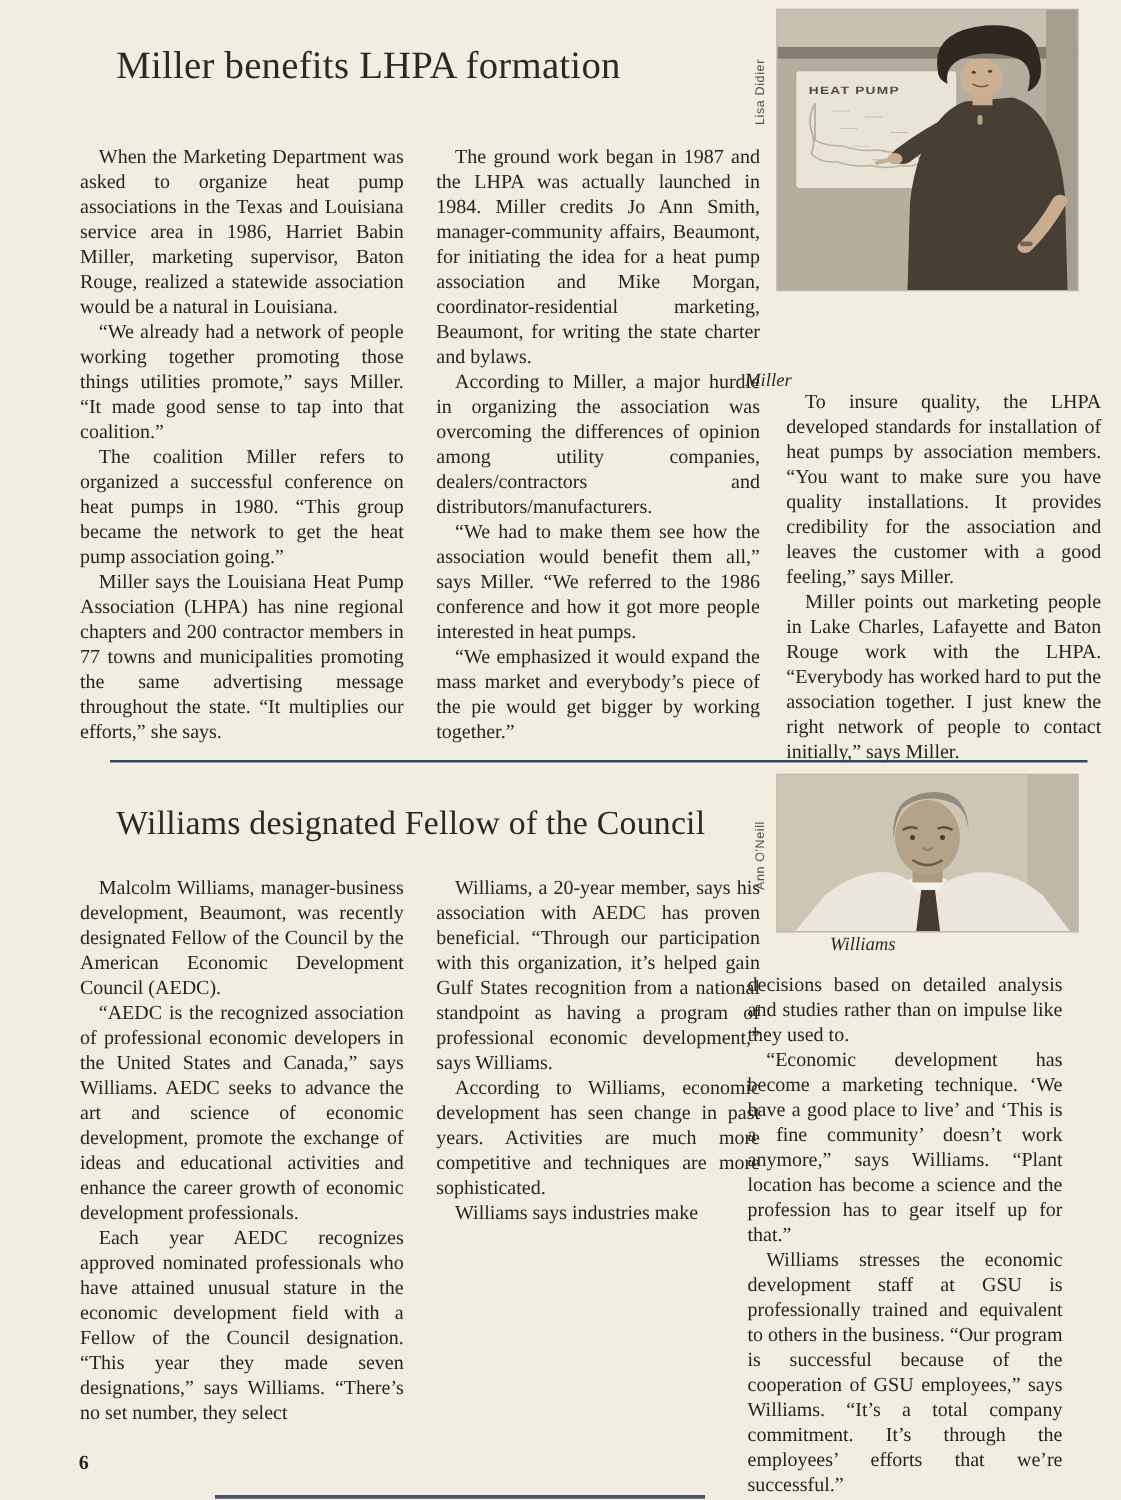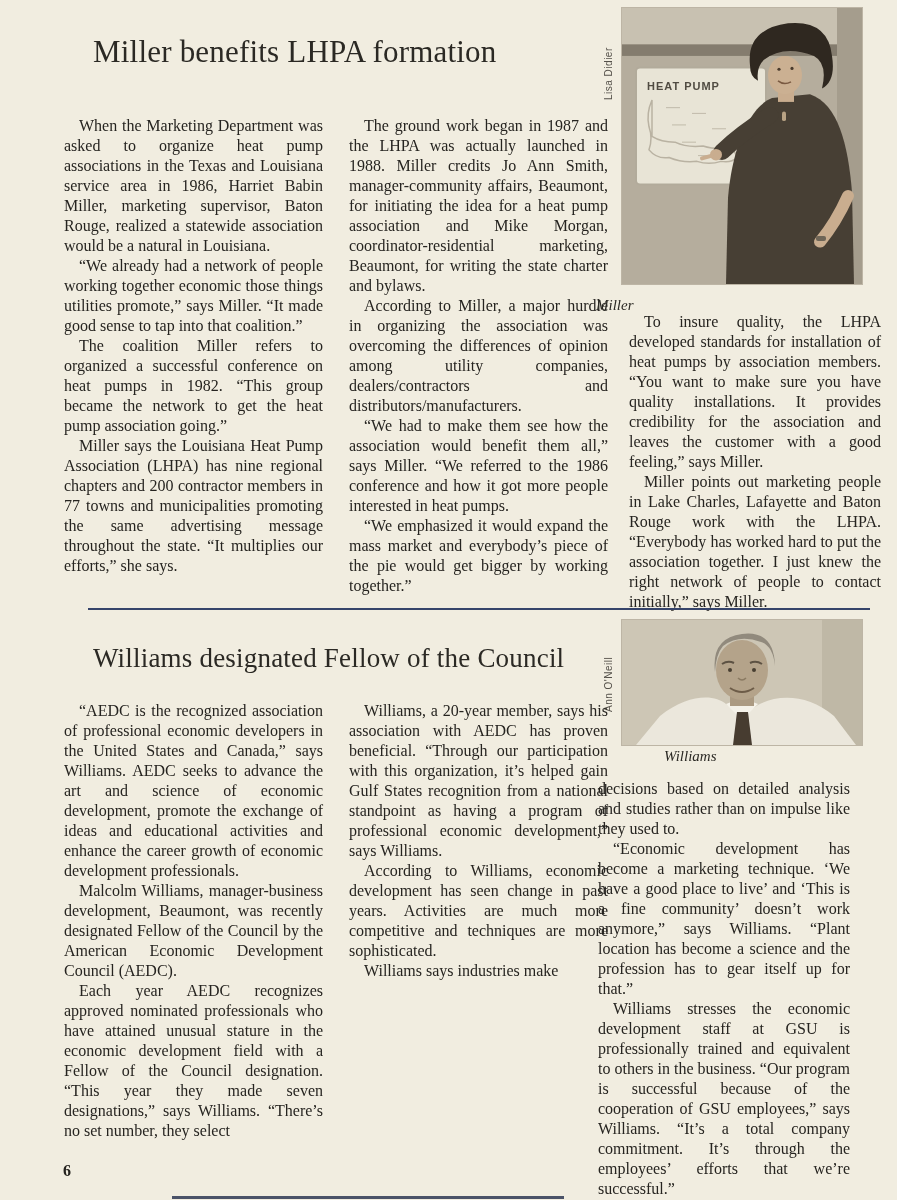--- a/index.html
+++ b/index.html
@@ -34,21 +34,21 @@
   .a1c2 { left:349px; top:116px; }
   .a1c3 { left:629px; top:312px; width:252px; }
   .a2c1 { left:64px;  top:701px; }
   .a2c2 { left:349px; top:701px; }
   .a2c3 { left:598px; top:779px; width:252px; }
   .photo {
     position:absolute;
     background:#c2bbab;
     box-shadow:0 0 0 1px #bdb5a5;
   }
-  .photo-1 { left:622px; top:8px;   width:240px; height:276px; }
+  .photo-1 { left:622px; top:8px;   width:240px; height:224px; }
   .photo-2 { left:622px; top:620px; width:240px; height:125px; }
   .photo svg { display:block; width:100%; height:100%; }
   .photo-credit {
     position:absolute;
     font-family:"Liberation Sans", sans-serif;
     font-size:10px;
     color:#55514a;
     writing-mode:vertical-rl;
     transform:rotate(180deg);
     letter-spacing:.5px;
@@ -87,26 +87,26 @@
 </style>
 </head>
 <body>
 
 <div class="page">
 
   <h1 class="article-title title-1">Miller benefits LHPA formation</h1>
 
   <div class="col a1c1">
       <p class="indent">When the Marketing Department was asked to organize heat pump associations in the Texas and Louisiana service area in 1986, Harriet Babin Miller, marketing supervisor, Baton Rouge, realized a statewide association would be a natural in Louisiana.</p>
-      <p class="indent">“We already had a network of people working together economic those things utilities promote,” says Miller. “It made good sense to tap into that coalition.”</p>
-      <p class="indent">The coalition Miller refers to organized a successful conference on heat pumps in 1982. “This group became the network to get the heat pump association going.”</p>
+      <p class="indent">“We already had a network of people working together promoting those things utilities promote,” says Miller. “It made good sense to tap into that coalition.”</p>
+      <p class="indent">The coalition Miller refers to organized a successful conference on heat pumps in 1980. “This group became the network to get the heat pump association going.”</p>
       <p class="indent">Miller says the Louisiana Heat Pump Association (LHPA) has nine regional chapters and 200 contractor members in 77 towns and municipalities promoting the same advertising message throughout the state. “It multiplies our efforts,” she says.</p>
     </div>
   <div class="col a1c2">
-      <p class="indent">The ground work began in 1987 and the LHPA was actually launched in 1988. Miller credits Jo Ann Smith, manager-community affairs, Beaumont, for initiating the idea for a heat pump association and Mike Morgan, coordinator-residential marketing, Beaumont, for writing the state charter and bylaws.</p>
+      <p class="indent">The ground work began in 1987 and the LHPA was actually launched in 1984. Miller credits Jo Ann Smith, manager-community affairs, Beaumont, for initiating the idea for a heat pump association and Mike Morgan, coordinator-residential marketing, Beaumont, for writing the state charter and bylaws.</p>
       <p class="indent">According to Miller, a major hurdle in organizing the association was overcoming the differences of opinion among utility companies, dealers/contractors and distributors/manufacturers.</p>
       <p class="indent">“We had to make them see how the association would benefit them all,” says Miller. “We referred to the 1986 conference and how it got more people interested in heat pumps.</p>
       <p class="indent">“We emphasized it would expand the mass market and everybody’s piece of the pie would get bigger by working together.”</p>
     </div>
   <div class="col a1c3">
       <p class="indent">To insure quality, the LHPA developed standards for installation of heat pumps by association members. “You want to make sure you have quality installations. It provides credibility for the association and leaves the customer with a good feeling,” says Miller.</p>
       <p class="indent">Miller points out marketing people in Lake Charles, Lafayette and Baton Rouge work with the LHPA. “Everybody has worked hard to put the association together. I just knew the right network of people to contact initially,” says Miller.</p>
     </div>
 
   <div class="photo-credit credit-1">Lisa Didier</div>
@@ -174,22 +174,22 @@
         <circle cx="108" cy="50" r="2" fill="#473e31"></circle>
           <circle cx="132" cy="50" r="2" fill="#473e31"></circle>
         <path d="M116,58 q4,4 8,0" stroke="#8a7a62" stroke-width="1.5" fill="none"></path>
         <path d="M108,68 q12,8 24,0" stroke="#6d5c48" stroke-width="2" fill="none"></path>
       </g>
     </svg>
   </figure>
   <figcaption class="photo-caption caption-2">Williams</figcaption>
 
   <div class="col a2c1">
+      <p class="indent">Malcolm Williams, manager-business development, Beaumont, was recently designated Fellow of the Council by the American Economic Development Council (AEDC).</p>
       <p class="indent">“AEDC is the recognized association of professional economic developers in the United States and Canada,” says Williams. AEDC seeks to advance the art and science of economic development, promote the exchange of ideas and educational activities and enhance the career growth of economic development professionals.</p>
-      <p class="indent">Malcolm Williams, manager-business development, Beaumont, was recently designated Fellow of the Council by the American Economic Development Council (AEDC).</p>
       <p class="indent">Each year AEDC recognizes approved nominated professionals who have attained unusual stature in the economic development field with a Fellow of the Council designation. “This year they made seven designations,” says Williams. “There’s no set number, they select</p>
     </div>
   <div class="col a2c2">
       <p class="indent">Williams, a 20-year member, says his association with AEDC has proven beneficial. “Through our participation with this organization, it’s helped gain Gulf States recognition from a national standpoint as having a program of professional economic development,” says Williams.</p>
       <p class="indent">According to Williams, economic development has seen change in past years. Activities are much more competitive and techniques are more sophisticated.</p>
       <p class="indent">Williams says industries make</p>
     </div>
   <div class="col a2c3">
       <p class="">decisions based on detailed analysis and studies rather than on impulse like they used to.</p>
       <p class="indent">“Economic development has become a marketing technique. ‘We have a good place to live’ and ‘This is a fine community’ doesn’t work anymore,” says Williams. “Plant location has become a science and the profession has to gear itself up for that.”</p>

